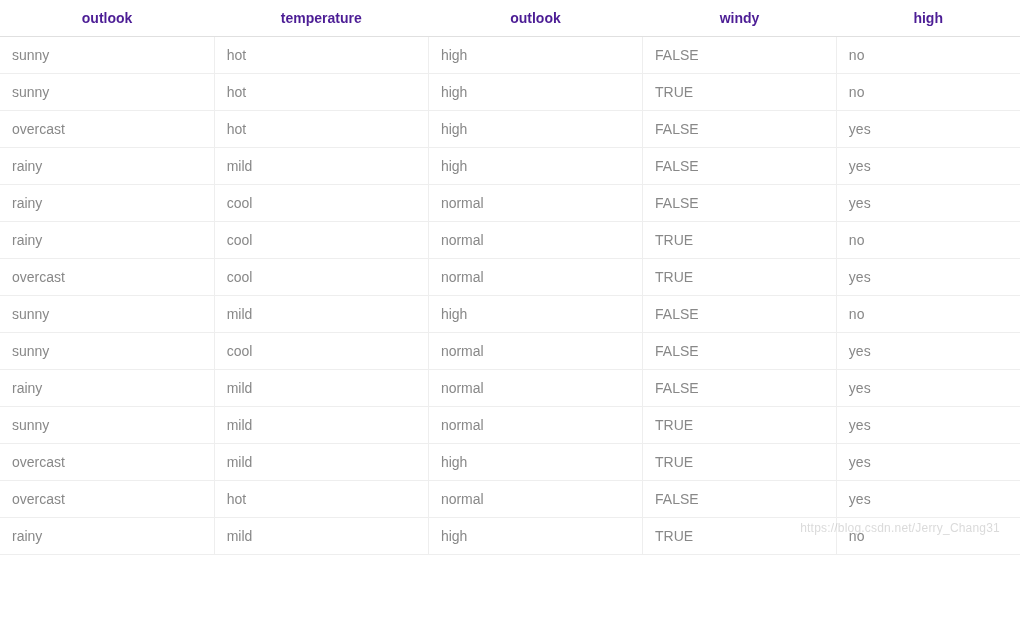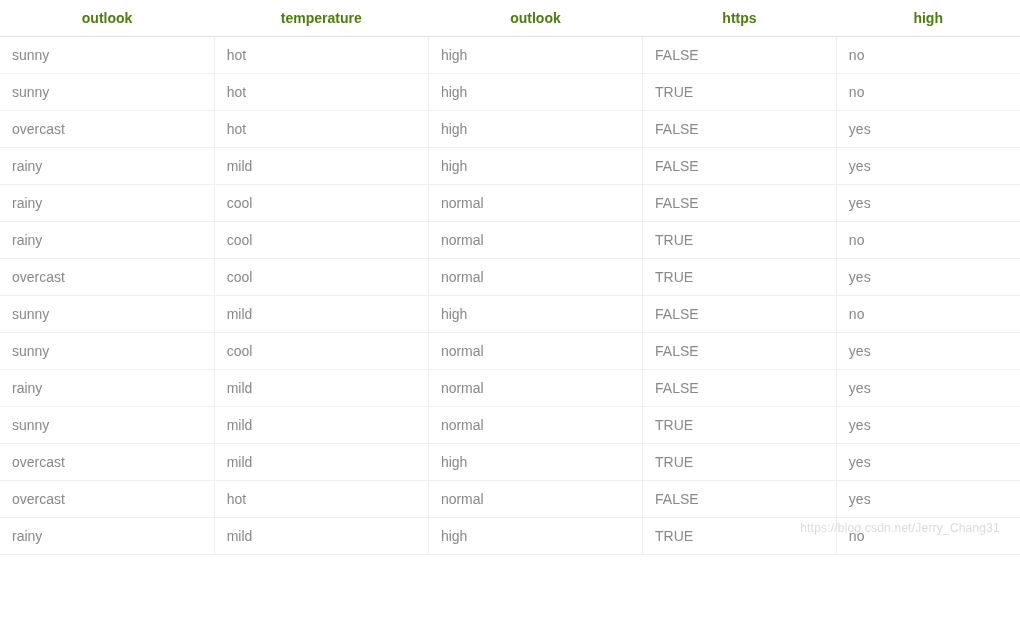--- a/index.html
+++ b/index.html
@@ -16,21 +16,21 @@
       position: relative;
     }
     table {
       width: 100%;
       border-collapse: collapse;
       table-layout: fixed;
     }
     th {
       text-align: center;
       font-weight: bold;
-      color: #4d7c0f;
+      color: #4c1d95;
       padding: 10px 8px;
       border-bottom: 1px solid #e0e0e0;
     }
     td {
       text-align: left;
       padding: 10px 12px;
       color: #888;
       border-top: 1px solid #eee;
       border-right: 1px solid #eee;
     }
@@ -64,21 +64,21 @@
     <col class="col-temperature">
     <col class="col-humidity">
     <col class="col-windy">
     <col class="col-play">
   </colgroup>
   <thead>
     <tr>
       <th>outlook</th>
       <th>temperature</th>
       <th>outlook</th>
-      <th>https</th>
+      <th>windy</th>
       <th>high</th>
     </tr>
   </thead>
   <tbody id="table-body">
   <tr>
         <td>sunny</td>
         <td>hot</td>
         <td>high</td>
         <td>FALSE</td>
         <td>no</td>

